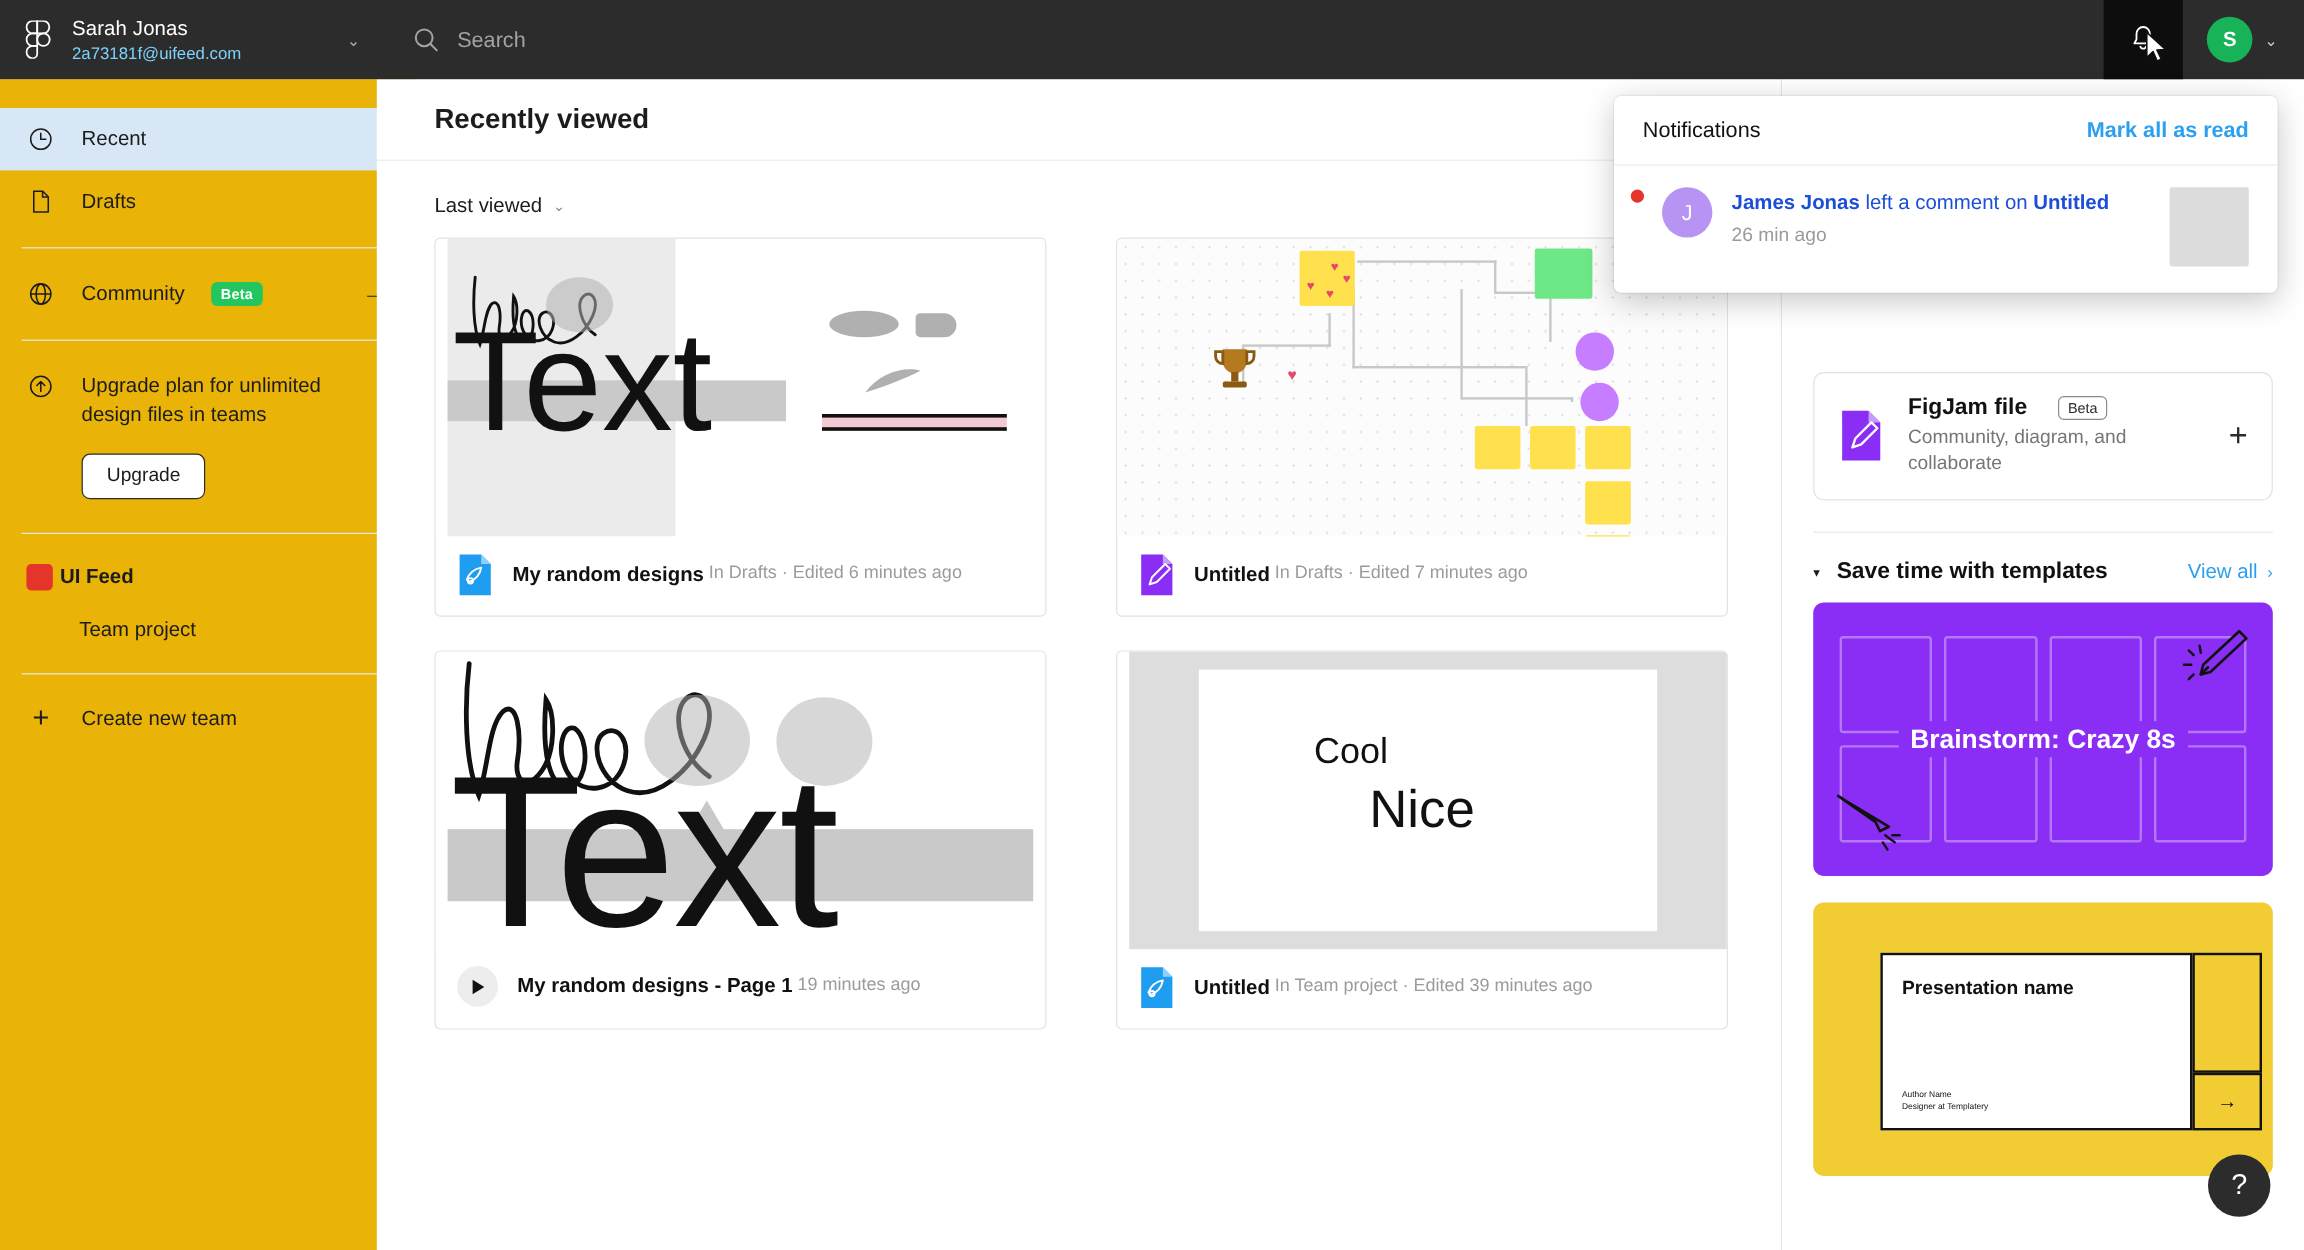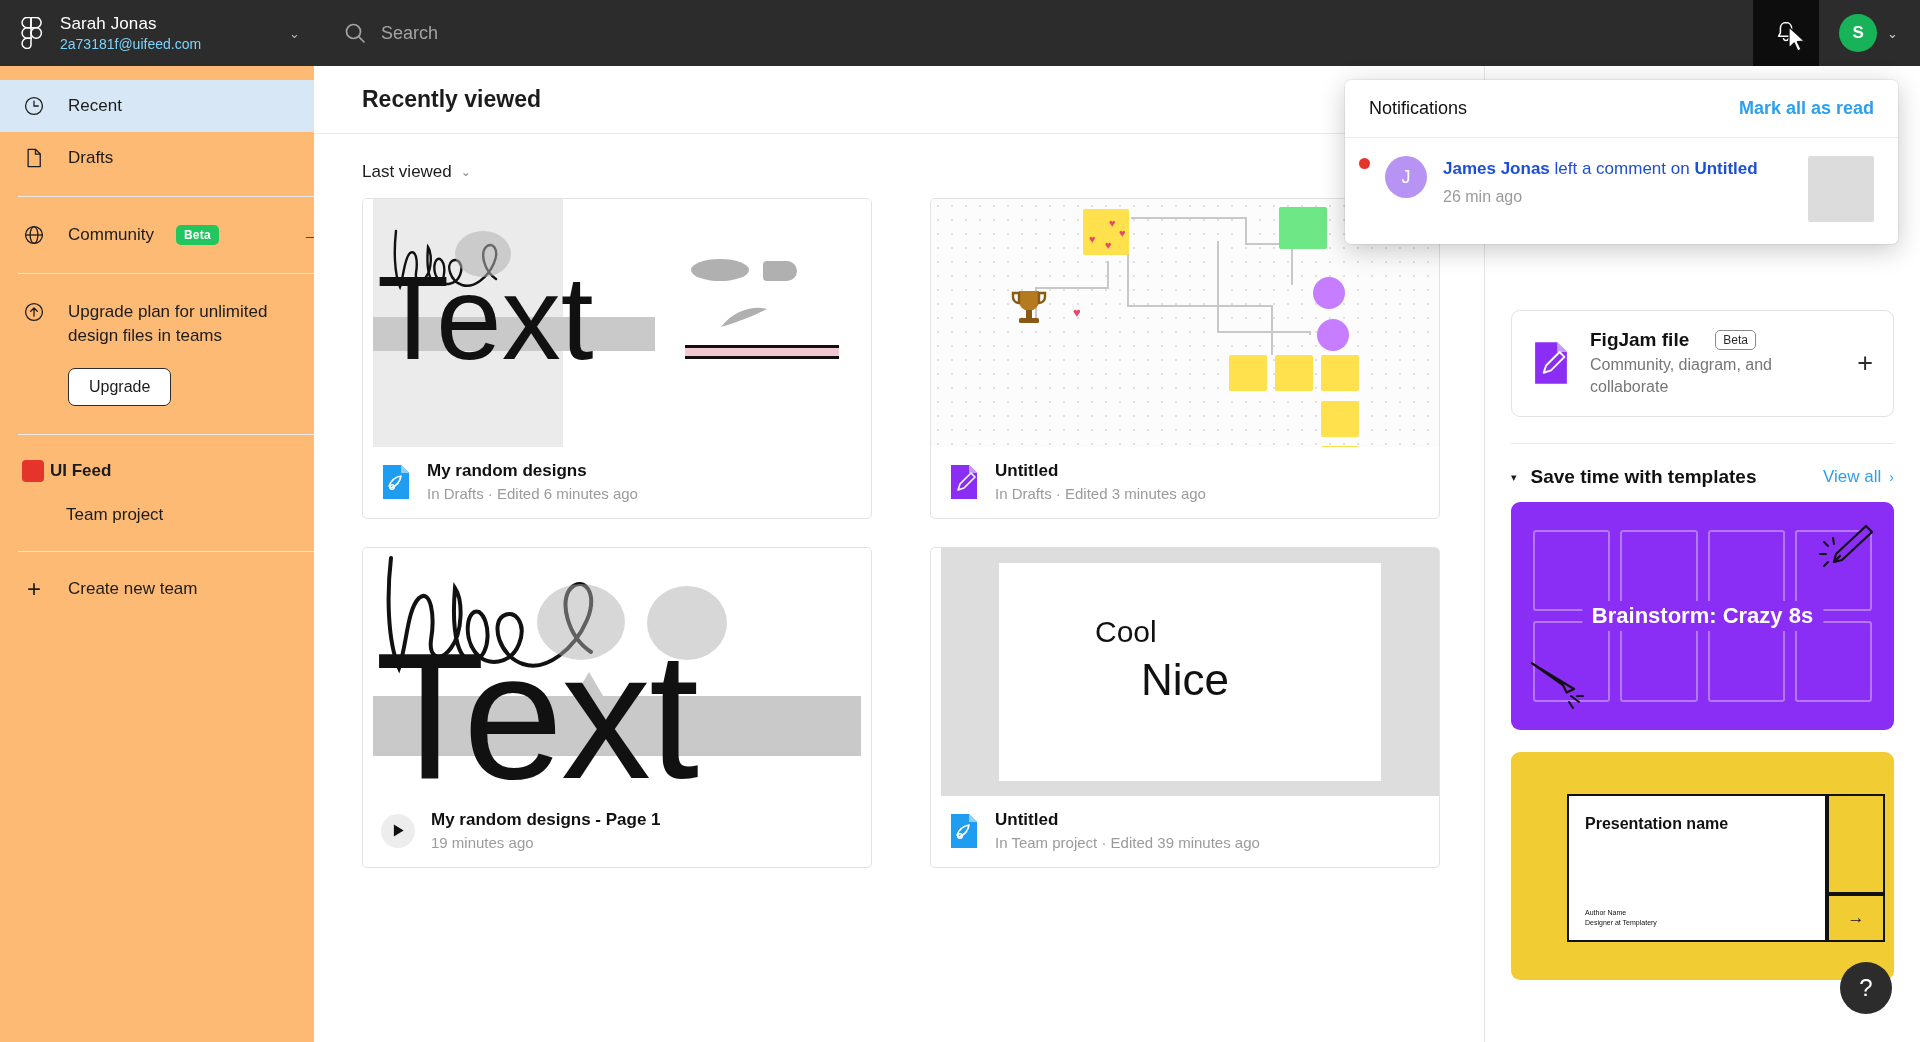--- a/index.html
+++ b/index.html
@@ -57,23 +57,23 @@
     background: #18b358; color: #fff;
     display: flex; align-items: center; justify-content: center;
     font-size: 17px; font-weight: 600;
   }
   .avatar-caret { color: #cfcfcf; font-size: 13px; }
 
   
   .sidebar {
     position: absolute; top: 66px; left: 0;
     width: 348px; height: 976px;
-    background: #fdba74;
+    background: #eab308;
     border-right: 1px solid #e6e6e6;
-    padding-top: 14px;
+    padding-top: 24px;
   }
   .nav-item {
     display: flex; align-items: center; gap: 22px;
     height: 52px; padding: 0 22px;
     font-size: 17px; color: #1c1c1c;
     cursor: pointer;
   }
   .nav-item.active { background: #d7e7f5; }
   .nav-ico { width: 24px; height: 24px; flex-shrink: 0; display:flex; align-items:center; justify-content:center;}
   .nav-label { flex: 1; }
@@ -122,21 +122,21 @@
     display: grid; grid-template-columns: 510px 510px;
     gap: 28px 58px; padding: 0 48px;
   }
   .file-card {
     border: 1px solid #e2e2e2; border-radius: 5px;
     overflow: hidden; background: #fff; cursor: pointer;
   }
   .thumb { height: 248px; position: relative; overflow: hidden; background: #fff;}
   .card-meta { display: flex; align-items: center; gap: 16px; padding: 14px 18px 16px 18px; }
   .file-ico { width: 30px; height: 36px; flex-shrink: 0; }
-  .meta-text { display: flex; flex-direction: column; gap: 4px; }
+  .meta-text { display: flex; gap: 4px; }
   .file-name { font-size: 17px; font-weight: 700; color: #111; }
   .file-sub { font-size: 15px; color: #9b9b9b; }
   .play-circle {
     width: 34px; height: 34px; border-radius: 50%;
     background: #ededed; display: flex; align-items: center; justify-content: center;
     flex-shrink: 0;
   }
 
   
   .th-hello { background: #fff; }
@@ -449,21 +449,21 @@
       <div class="card-meta">
         <span class="file-ico">
           <svg viewBox="0 0 30 36" width="30" height="36">
             <path d="M2 1h18l8 8v26H2z" fill="#8b2ef5"></path>
             <path d="M20 1l8 8h-8z" fill="#c79bfb"></path>
             <path d="M9 26l2-6 11-11 4 4-11 11z" fill="none" stroke="#fff" stroke-width="1.6" stroke-linejoin="round"></path>
           </svg>
         </span>
         <span class="meta-text">
           <span class="file-name">Untitled</span>
-          <span class="file-sub">In Drafts · Edited 3 minutes ago</span>
+          <span class="file-sub">In Drafts · Edited 7 minutes ago</span>
         </span>
       </div>
     </div>
 
     <div class="file-card">
       <div class="thumb th-hello">
         <svg style="position:absolute; left:14px; top:4px; width:320px; height:128px" viewBox="0 0 320 128">
           <path d="M14 6 C10 40 10 88 22 116 C30 92 30 58 42 46 C54 36 58 64 54 88 C52 104 62 112 74 96 C86 80 86 48 78 36 C74 84 82 112 98 108 C114 104 114 68 102 60 C90 56 86 84 98 100 C110 116 134 112 142 92 C150 72 138 56 126 64 C114 72 122 104 146 112 C170 120 198 96 210 68 C222 40 206 24 194 36 C182 48 190 84 214 100" fill="none" stroke="#111" stroke-width="4" stroke-linecap="round"></path>
         </svg>
         <div class="th-ellipse" style="left:174px; top:36px; width:88px; height:76px; opacity:.5;"></div>

